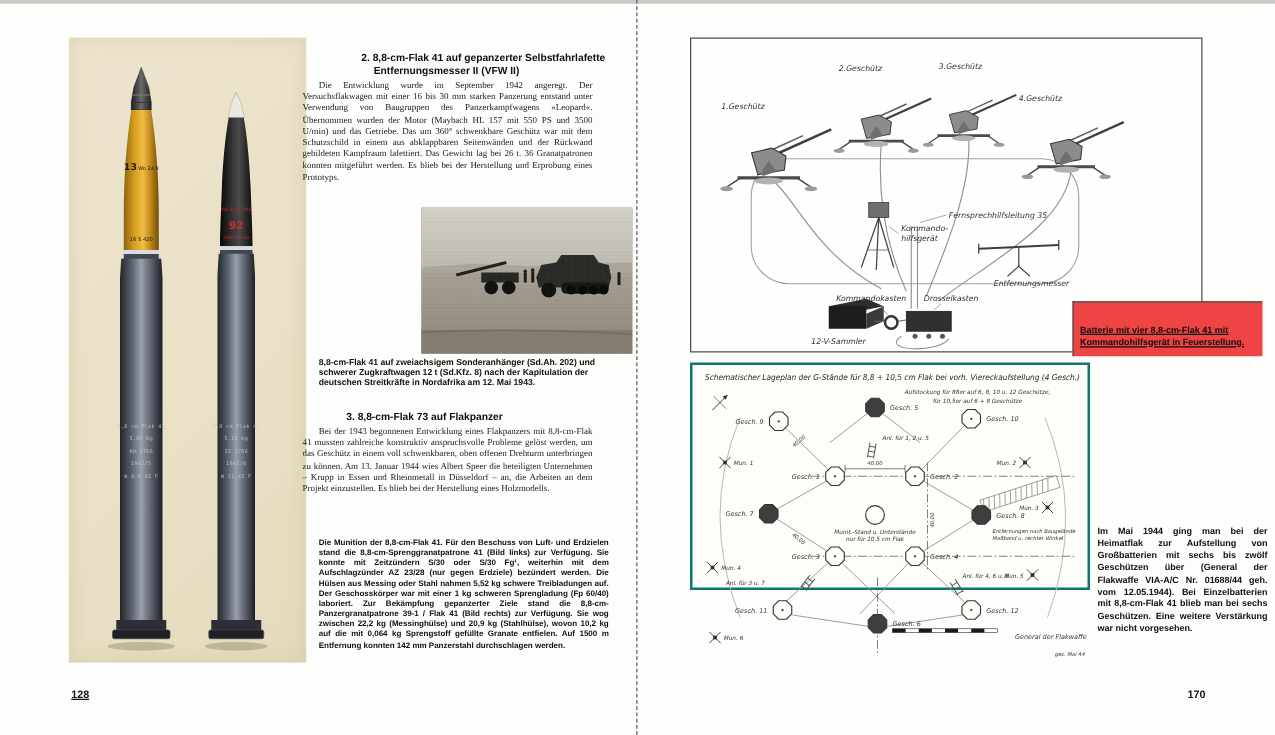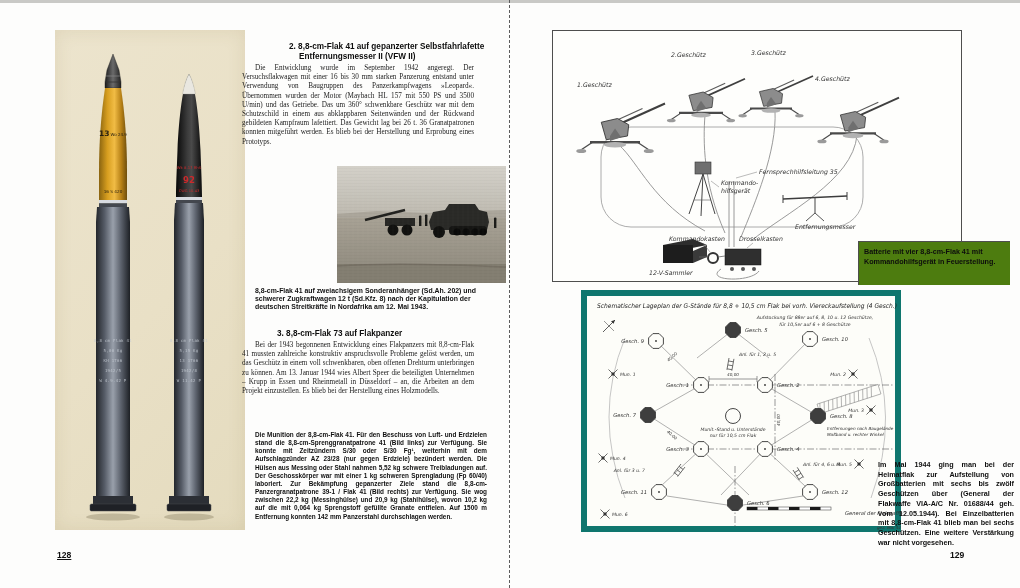--- a/index.html
+++ b/index.html
@@ -18,25 +18,25 @@
   .photo{position:absolute;left:337px;top:166px;width:169px;height:117px;overflow:hidden;background:#aaa49a;}
   .grain{position:absolute;inset:0;pointer-events:none;opacity:.25;
          background:repeating-linear-gradient(0deg,rgba(0,0,0,.08) 0 1px,transparent 1px 3px),
                     repeating-linear-gradient(90deg,rgba(255,255,255,.05) 0 2px,transparent 2px 5px);}
   .photocap{position:absolute;left:255px;top:287px;width:232px;font-weight:bold;font-size:6.9px;line-height:7.9px;color:#101010;}
   .heading3{position:absolute;left:277px;top:329px;width:210px;font-weight:bold;font-size:8.2px;color:#0d0d0d;}
   .note{position:absolute;left:255px;top:431px;width:232px;font-weight:bold;font-size:6.4px;line-height:8.15px;text-align:justify;color:#0f0f0f;}
   .pagenum{position:absolute;top:550px;font-weight:bold;font-size:8.6px;color:#111;}
   #pagenum-left{left:57px;text-decoration:underline;} #pagenum-right{left:950px;}
   .diagram1{position:absolute;left:552px;top:30px;width:410px;height:252px;border:1px solid #4e4e4e;background:#fefefc;box-sizing:border-box;}
-  .d1caption{position:absolute;left:858px;top:241px;width:152px;height:44px;background:#4d7c0f;
+  .d1caption{position:absolute;left:858px;top:241px;width:152px;height:44px;background:#ef4444;
              border-left:1px solid #4e4e4e;border-top:1px solid #4e4e4e;box-sizing:border-box;
-             padding:5px 2px 0 5px;font-weight:bold;font-size:7.2px;line-height:9.5px;color:#0d0d0d;}
-  .diagram2{position:absolute;left:552px;top:290px;width:320px;height:242px;border:6px solid #0f766e;background:#fdfdf9;box-sizing:border-box;margin-left:29px;}
-  .sidenote{position:absolute;left:878px;top:420px;width:136px;font-weight:bold;font-size:7.2px;line-height:9.7px;text-align:justify;color:#0f0f0f;margin-top:40px;}
+             padding:17px 2px 0 5px;font-weight:bold;font-size:7.2px;line-height:9.5px;color:#0d0d0d;text-decoration:underline;}
+  .diagram2{position:absolute;left:552px;top:290px;width:320px;height:182px;border:2px solid #0f766e;background:#fdfdf9;box-sizing:border-box;}
+  .sidenote{position:absolute;left:878px;top:420px;width:136px;font-weight:bold;font-size:7.2px;line-height:9.7px;text-align:justify;color:#0f0f0f;}
   svg{display:block;}
   .hw{font-family:"DejaVu Sans",sans-serif;font-style:italic;fill:#333;}
   .hw4{font-size:4.2px;} .hw45{font-size:4.6px;} .hw5{font-size:5.2px;} .hw6{font-size:6.2px;} .hw7{font-size:6.4px;fill:#222;}
   .stencil{font-size:4px;fill:#c6ccd4;opacity:.85;font-family:"DejaVu Sans Mono",monospace;letter-spacing:.3px;}
   .shellmark{font-family:"DejaVu Sans",sans-serif;}
 </style>
 </head>
 <body>
 
 <div id="spread">
@@ -434,14 +434,14 @@
           <text x="146" y="80" text-anchor="middle" class="hw hw4" transform="rotate(0 146 80)">40,00</text>
           <text x="193" y="124" text-anchor="middle" class="hw hw4" transform="rotate(-90 193 124)">40,00</text>
           <text x="86" y="62" text-anchor="middle" class="hw hw4" transform="rotate(-40 86 62)">40,00</text>
           <text x="84" y="140" text-anchor="middle" class="hw hw4" transform="rotate(40 84 140)">40,00</text>
         </g>
     </svg>
   </div>
 
   <div class="sidenote">Im Mai 1944 ging man bei der Heimatflak zur Aufstellung von Großbatterien mit sechs bis zwölf Geschützen über (General der Flakwaffe VIA-A/C Nr. 01688/44 geh. vom 12.05.1944). Bei Einzelbatterien mit 8,8-cm-Flak 41 blieb man bei sechs Geschützen. Eine weitere Verstärkung war nicht vorgesehen.</div>
 
-  <div class="pagenum" id="pagenum-right">129</div>
+  <div class="pagenum" id="pagenum-right">170</div>
 </div>
 
 </body></html>

